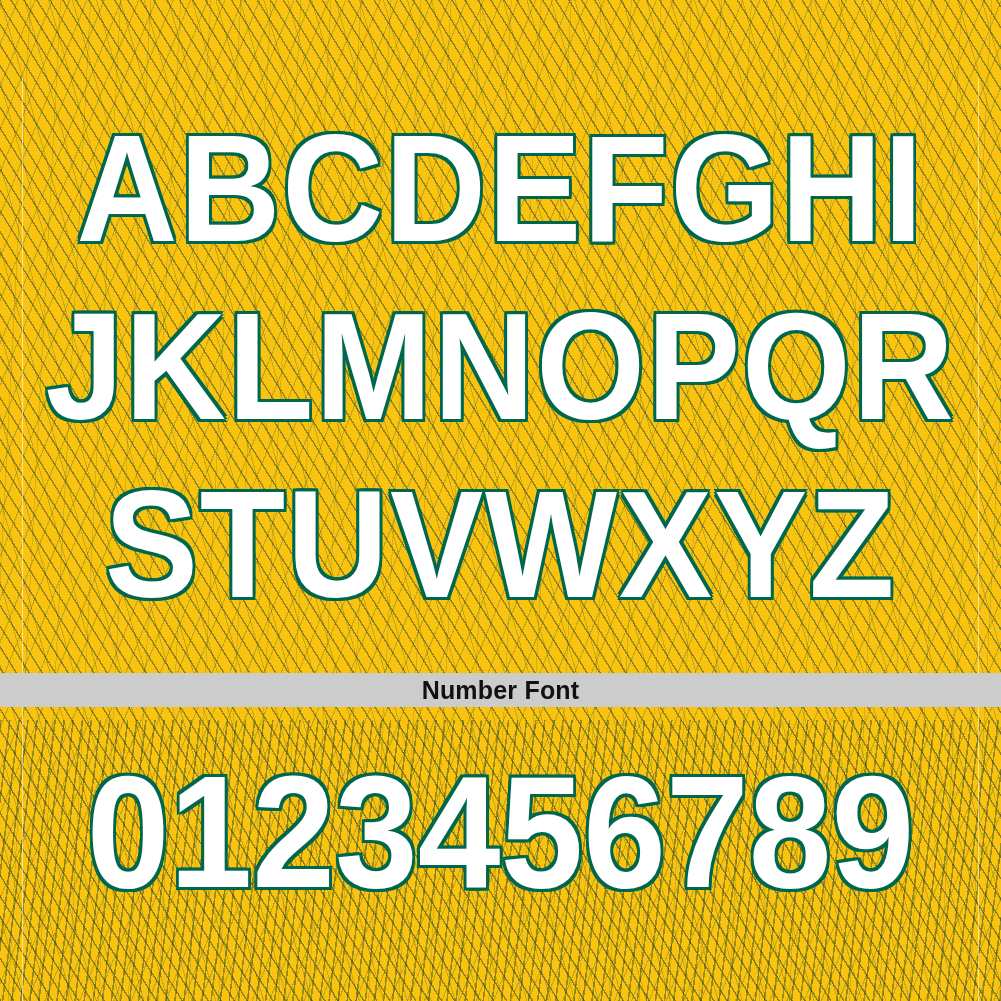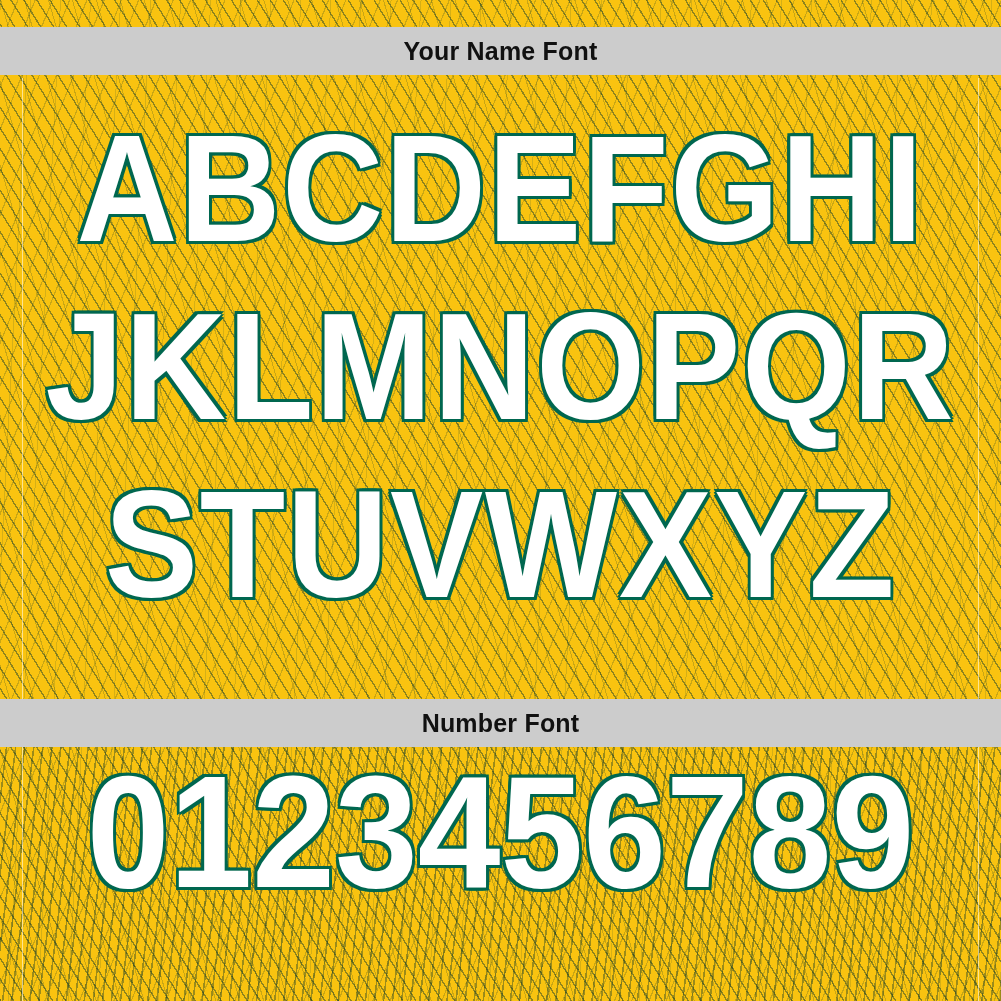--- a/index.html
+++ b/index.html
@@ -101,21 +101,21 @@
     color: #111111;
     font-size: 25px;
     font-weight: bold;
     display: flex;
     align-items: center;
     justify-content: center;
     letter-spacing: 0.2px;
     z-index: 5;
   }
   .label-bar.top { top: 27px; height: 48px; }
-  .label-bar.mid { top: 673px; height: 48px; margin-top: 26px; }
+  .label-bar.mid { top: 673px; height: 34px; }
 
   
   .glyph-row {
     position: absolute;
     left: 0;
     width: 1001px;
     display: flex;
     align-items: baseline;
     justify-content: center;
     z-index: 4;
@@ -166,23 +166,20 @@
   <div class="bg-base"></div>
   <div class="hatch h1"></div>
   <div class="hatch h2"></div>
   <div class="hatch h3"></div>
   <div class="hatch h4"></div>
   <div class="bg-bottom-fade"></div>
 
   <div class="guide left"></div>
   <div class="guide right"></div>
 
-  <div class="label-bar top">
-    <span>Your Name Font</span>
-  </div>
 
   <div class="glyph-row letters row-a">
     <span>ABCDEFGHI</span>
   </div>
 
   <div class="glyph-row letters row-b">
     <span>JKLMNOPQR</span>
   </div>
 
   <div class="glyph-row letters row-c">

